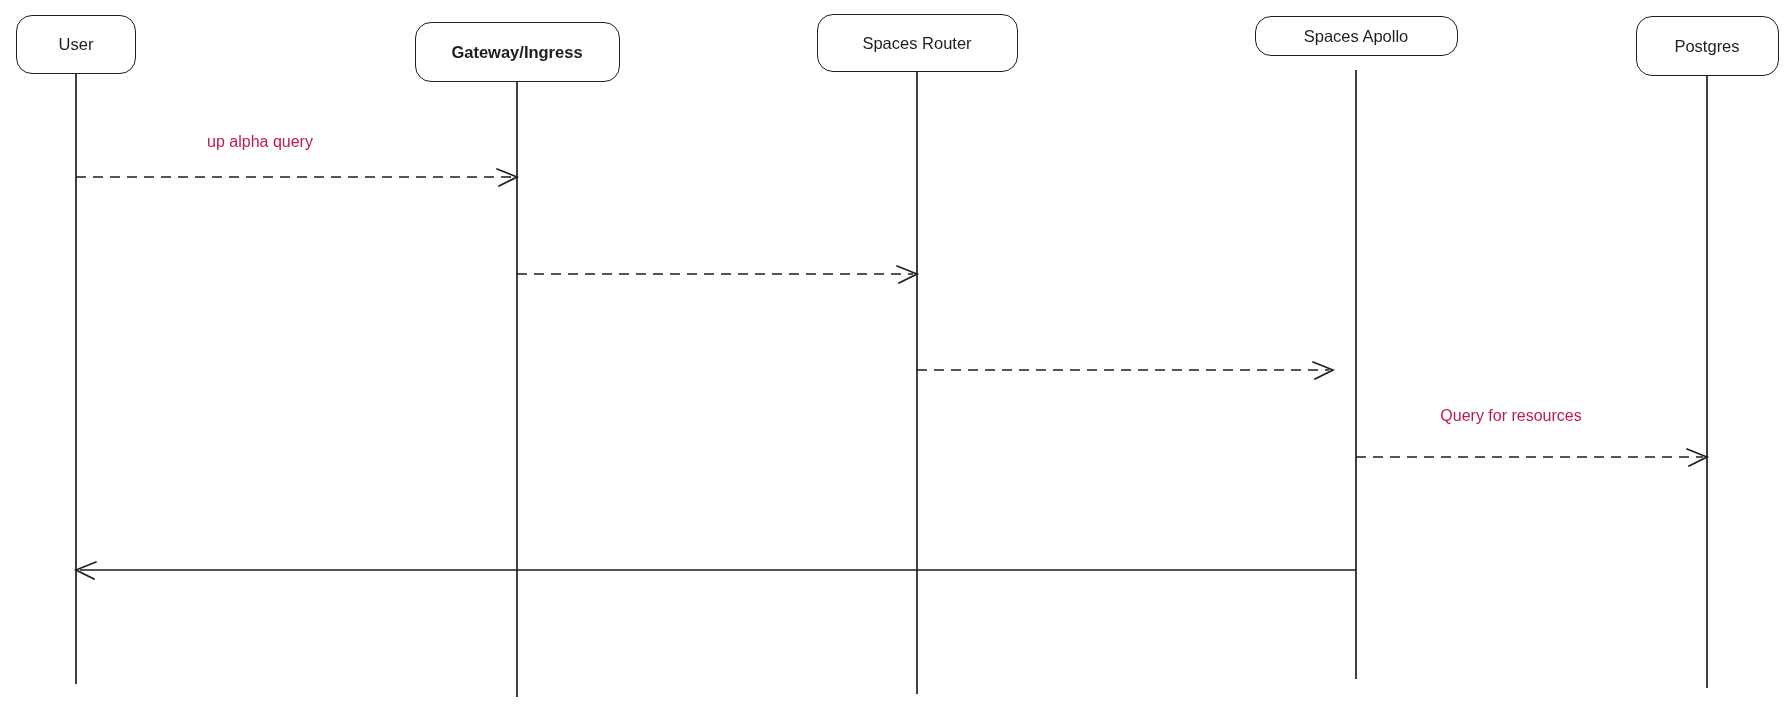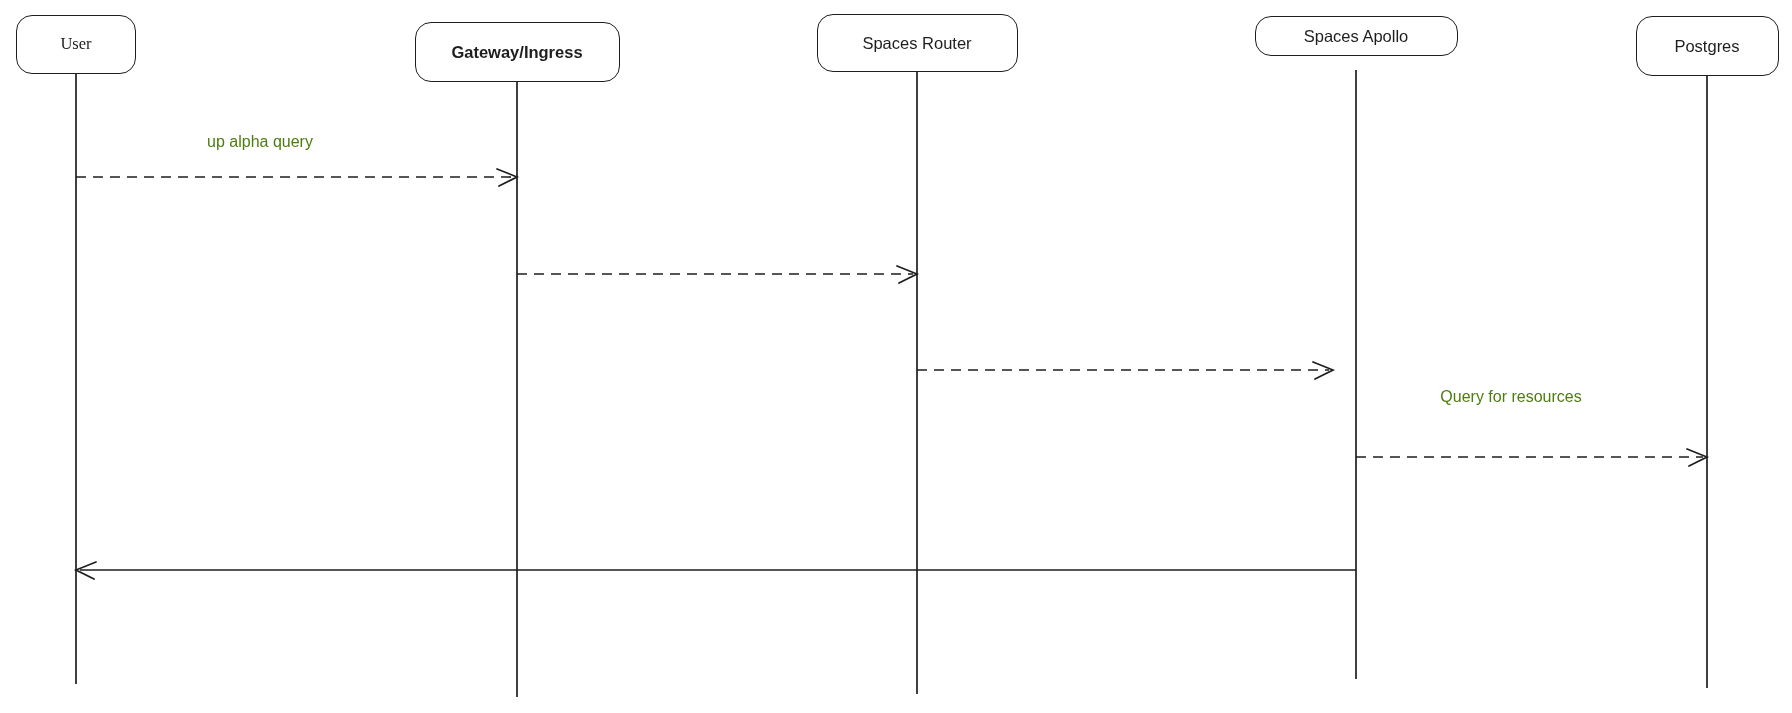--- a/index.html
+++ b/index.html
@@ -31,21 +31,21 @@
     justify-content: center;
     color: #1e1e1e;
     font-size: 16.5px;
     line-height: 1;
     white-space: nowrap;
     z-index: 2;
   }
   .message-label {
     position: absolute;
     transform: translate(-50%, -50%);
-    color: #4d7c0f;
+    color: #be185d;
     font-size: 16px;
     line-height: 1.2;
     white-space: nowrap;
     background: #ffffff;
     padding: 0 2px;
     z-index: 3;
   }
 </style>
 </head>
 <body>
@@ -72,33 +72,33 @@
       <g>
         <line x1="1356" y1="457" x2="1703" y2="457" stroke="#1e1e1e" stroke-width="1.7" stroke-dasharray="10 7"></line>
         <path d="M 1687 449 L 1707 457 L 1689 466" fill="none" stroke="#1e1e1e" stroke-width="1.7" stroke-linecap="round"></path>
       </g>
       <g>
         <line x1="1356" y1="570" x2="80" y2="570" stroke="#1e1e1e" stroke-width="1.7"></line>
         <path d="M 96 562 L 76 570 L 94 579" fill="none" stroke="#1e1e1e" stroke-width="1.7" stroke-linecap="round"></path>
       </g>
     </svg>
   <div id="actors-layer">
-      <div class="actor-box" style="left: 16px; top: 15px; width: 120px; height: 59px; font-family: Liberation Serif, serif;">
+      <div class="actor-box" style="left: 16px; top: 15px; width: 120px; height: 59px;">
         <span>User</span>
       </div>
       <div class="actor-box" style="left: 414.5px; top: 22px; width: 205px; height: 60px; font-weight: bold;">
         <span>Gateway/Ingress</span>
       </div>
       <div class="actor-box" style="left: 816.5px; top: 14px; width: 201px; height: 58px; text-align: center;">
         <span>Spaces Router</span>
       </div>
       <div class="actor-box" style="left: 1254.5px; top: 16px; width: 203px; height: 40px;">
         <span>Spaces Apollo</span>
       </div>
       <div class="actor-box" style="left: 1635.5px; top: 16px; width: 143px; height: 60px; align-items: center;">
         <span>Postgres</span>
       </div>
     </div>
   <div id="labels-layer">
       <div class="message-label" style="left: 260px; top: 142px;">up alpha query</div>
-      <div class="message-label" style="left: 1511px; top: 397px;">Query for resources</div>
+      <div class="message-label" style="left: 1511px; top: 416px;">Query for resources</div>
     </div>
 </div>
 
 </body></html>

